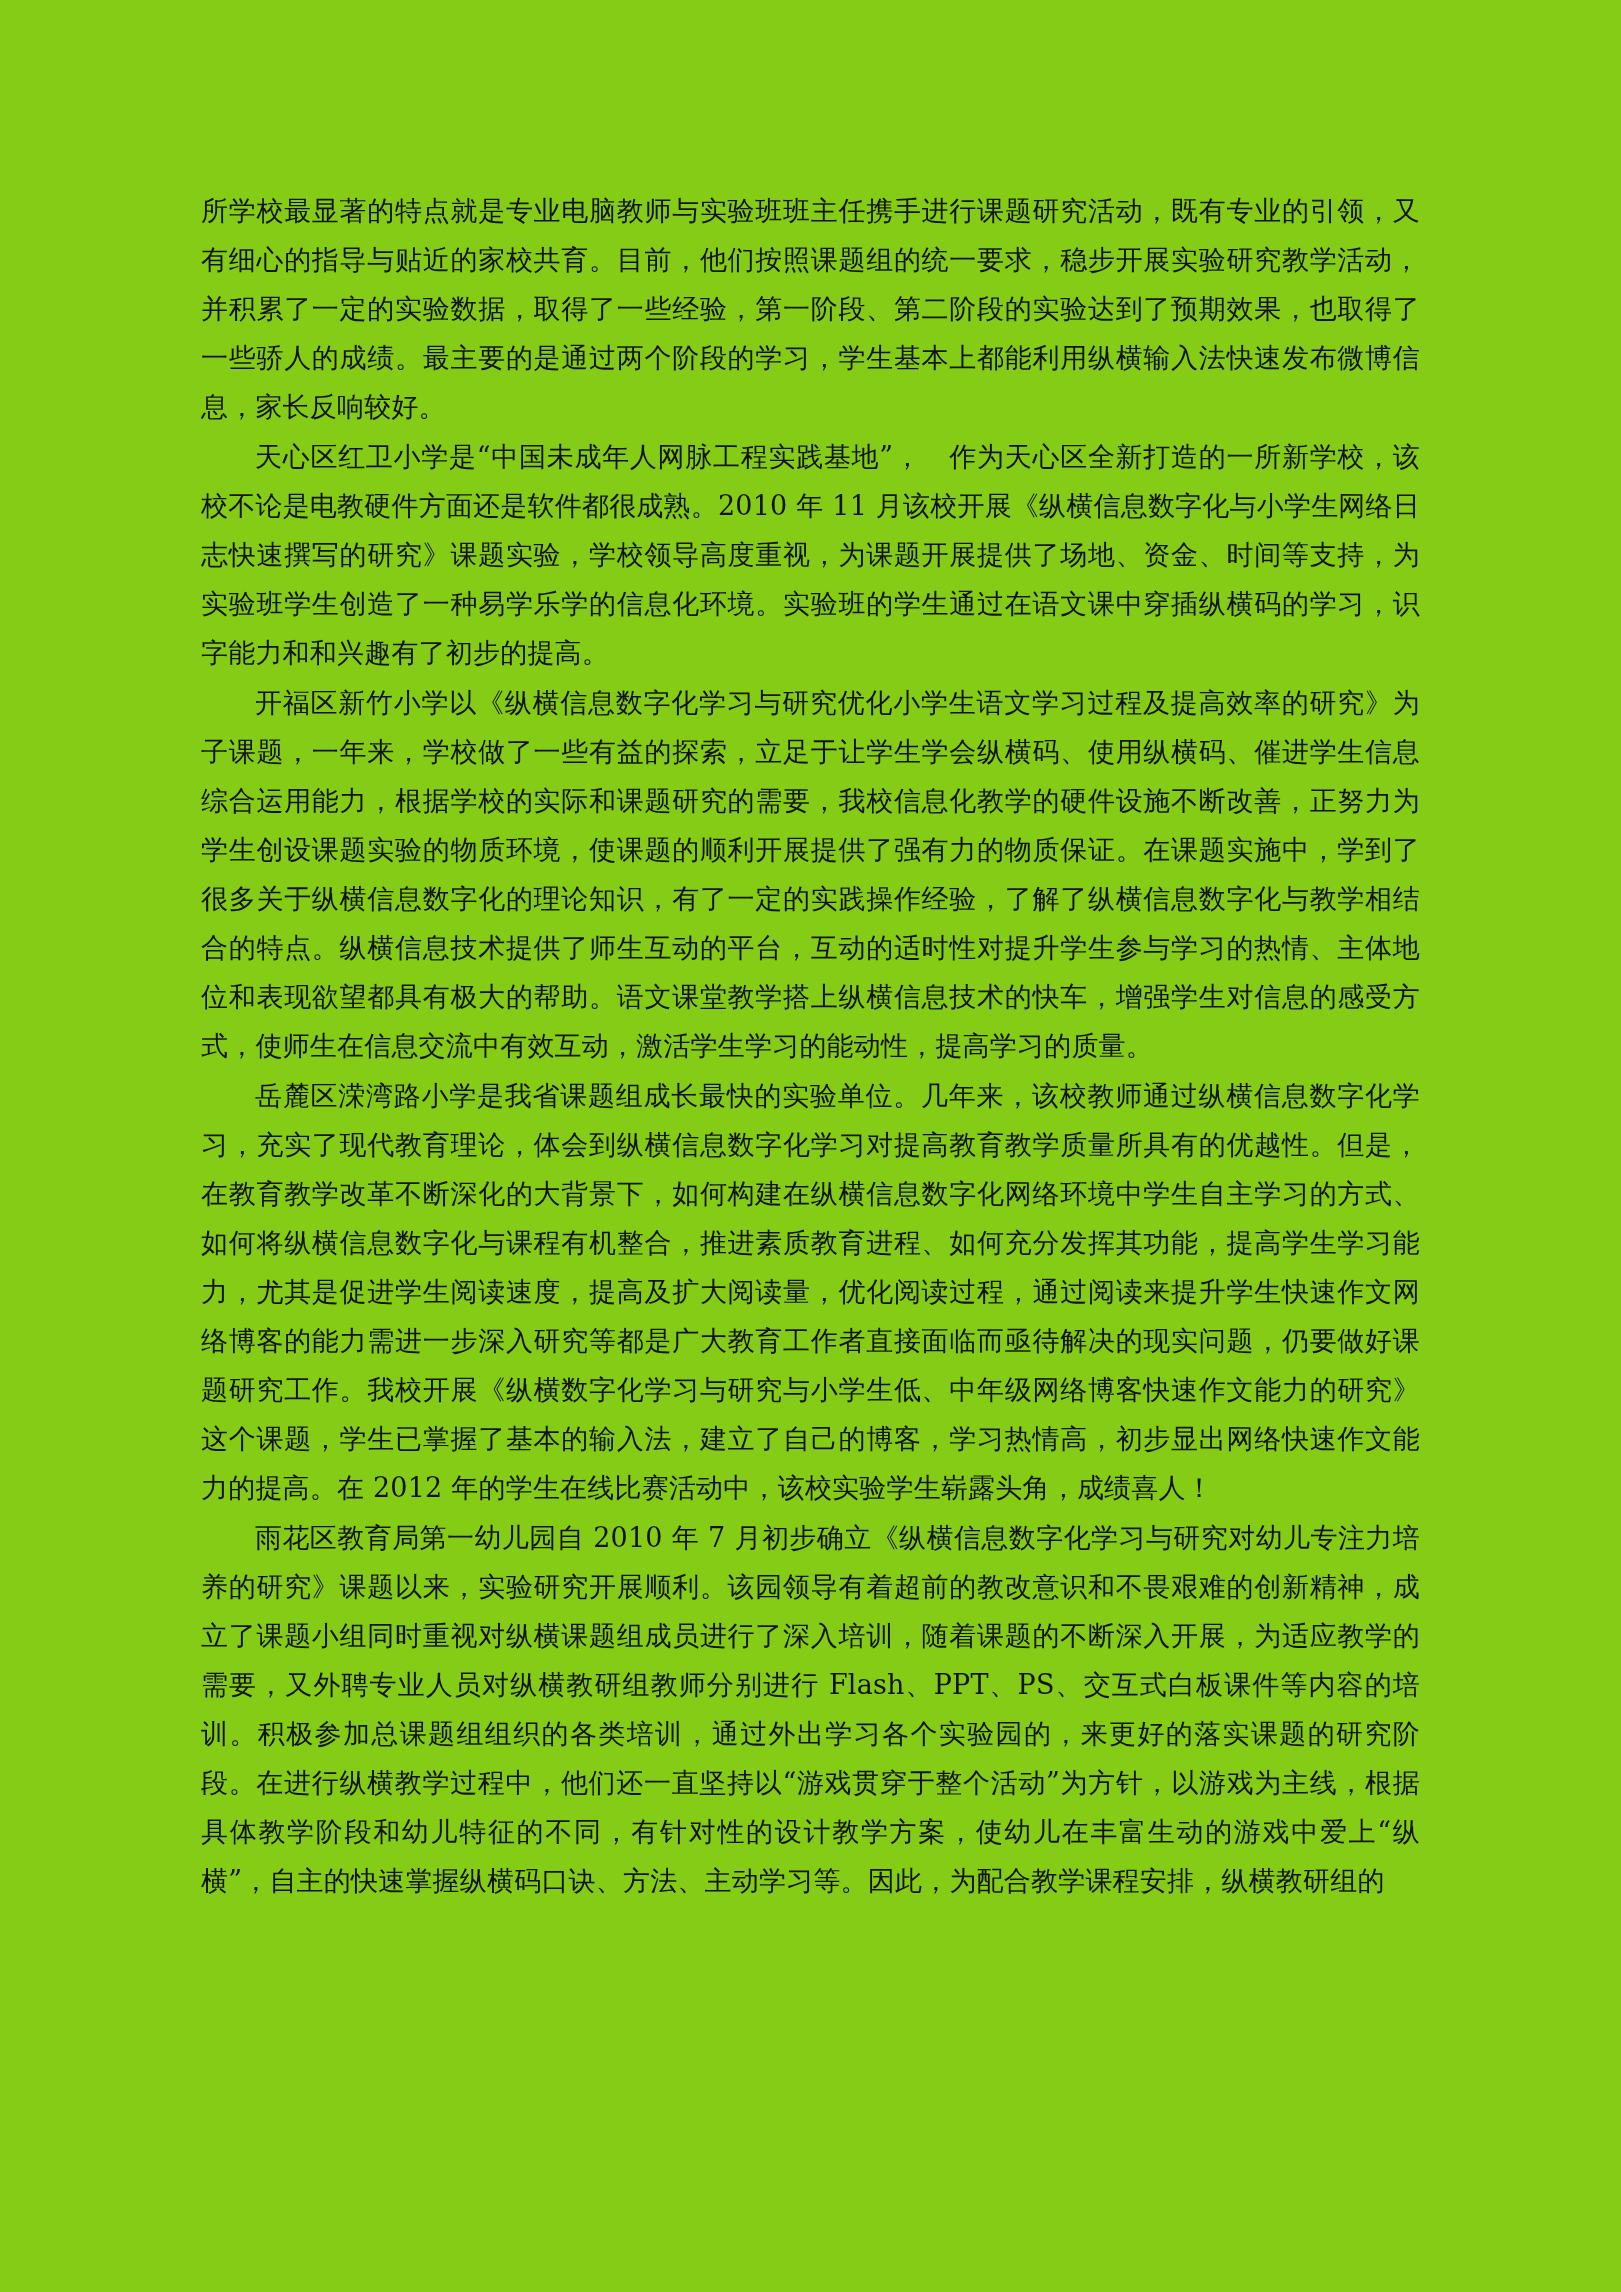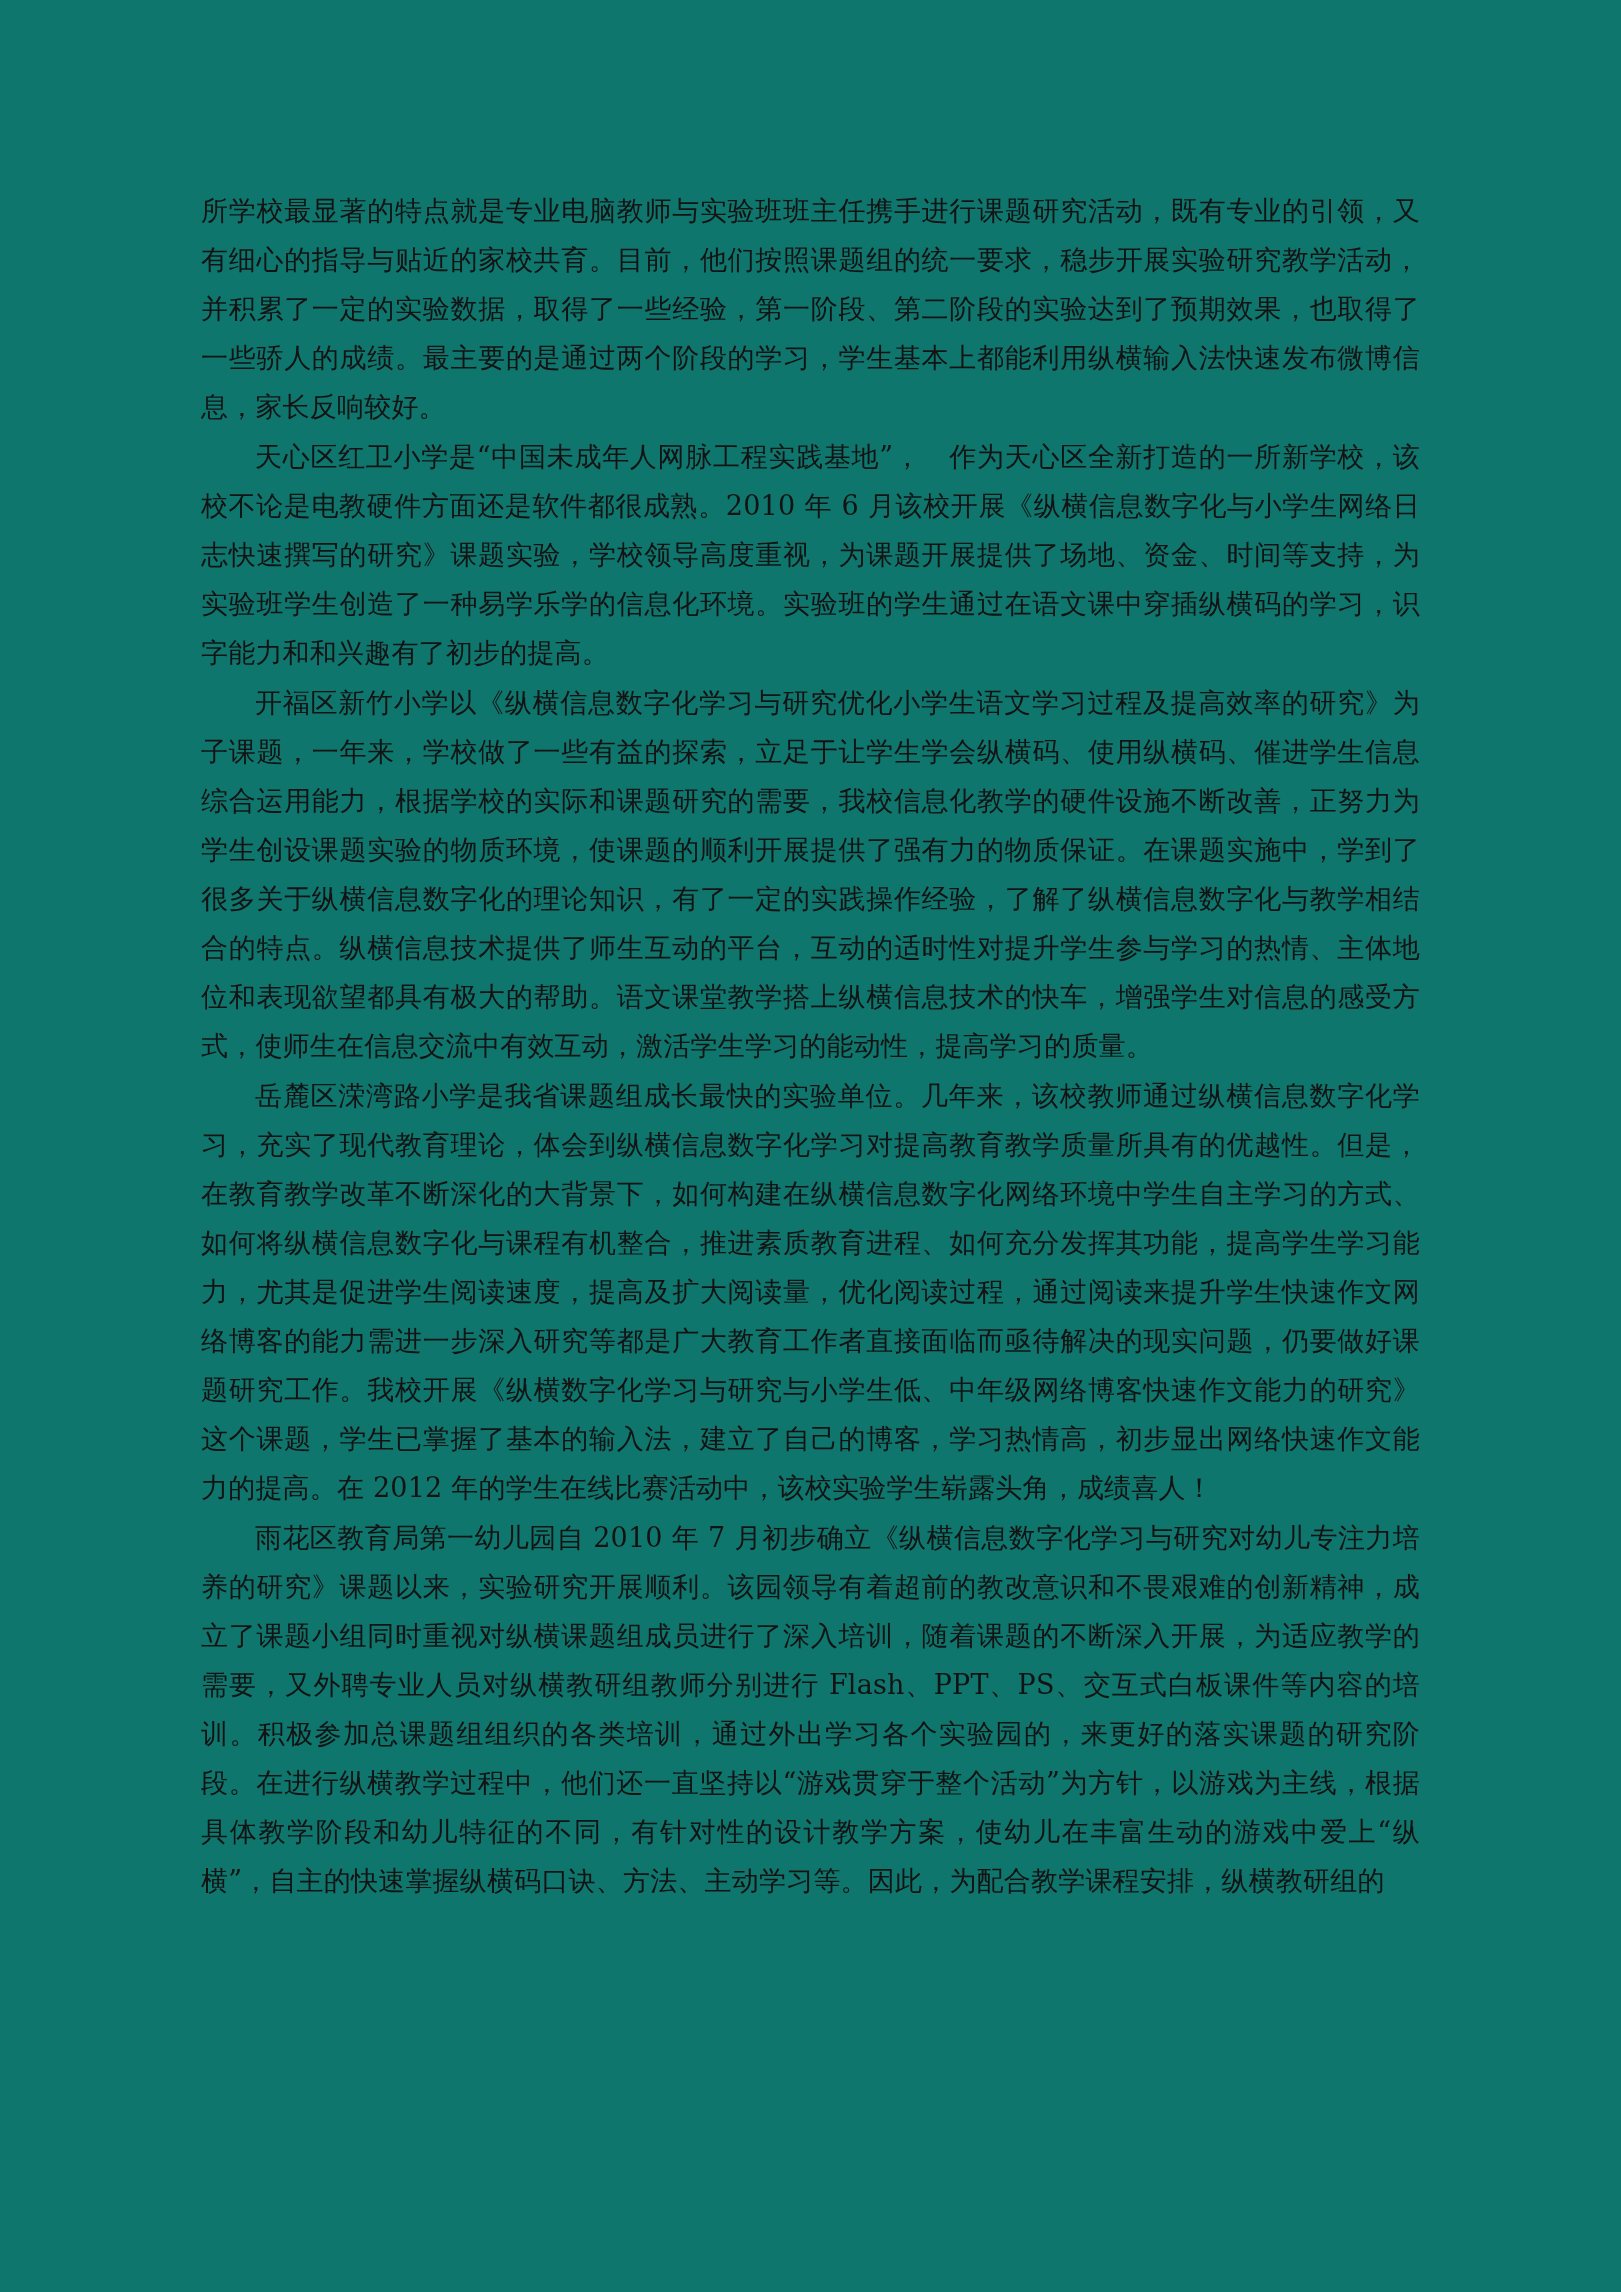--- a/index.html
+++ b/index.html
@@ -12,21 +12,21 @@
     height: 2293px;
     font-family: "DejaVu Serif", "Liberation Serif", serif;
     color: #111111;
   }
   .page {
     position: relative;
     width: 1621px;
     height: 2293px;
     box-sizing: border-box;
     padding: 186px 201px 118px 201px;
-    background: #0f766e;
+    background: #84cc16;
   }
   .doc-body {
     width: 1219px;
   }
   .para {
     font-size: 27px;
     line-height: 49px;
     text-align: justify;
     text-justify: inter-character;
     text-align-last: left;
@@ -47,19 +47,19 @@
     font-family: "DejaVu Serif", "Liberation Serif", serif;
     color: #161616;
   }
 </style>
 </head>
 <body>
 
 <div class="page">
   <div class="doc-body">
     <p class="para">所学校最显著的特点就是专业电脑教师与实验班班主任携手进行课题研究活动，既有专业的引领，又有细心的指导与贴近的家校共育。目前，他们按照课题组的统一要求，稳步开展实验研究教学活动，并积累了一定的实验数据，取得了一些经验，第一阶段、第二阶段的实验达到了预期效果，也取得了一些骄人的成绩。最主要的是通过两个阶段的学习，学生基本上都能利用纵横输入法快速发布微博信息，家长反响较好。</p>
-    <p class="para indent">天心区红卫小学是“中国未成年人网脉工程实践基地”，　作为天心区全新打造的一所新学校，该校不论是电教硬件方面还是软件都很成熟。2010 年 6 月该校开展《纵横信息数字化与小学生网络日志快速撰写的研究》课题实验，学校领导高度重视，为课题开展提供了场地、资金、时间等支持，为实验班学生创造了一种易学乐学的信息化环境。实验班的学生通过在语文课中穿插纵横码的学习，识字能力和和兴趣有了初步的提高。</p>
+    <p class="para indent">天心区红卫小学是“中国未成年人网脉工程实践基地”，　作为天心区全新打造的一所新学校，该校不论是电教硬件方面还是软件都很成熟。2010 年 11 月该校开展《纵横信息数字化与小学生网络日志快速撰写的研究》课题实验，学校领导高度重视，为课题开展提供了场地、资金、时间等支持，为实验班学生创造了一种易学乐学的信息化环境。实验班的学生通过在语文课中穿插纵横码的学习，识字能力和和兴趣有了初步的提高。</p>
     <p class="para indent">开福区新竹小学以《纵横信息数字化学习与研究优化小学生语文学习过程及提高效率的研究》为子课题，一年来，学校做了一些有益的探索，立足于让学生学会纵横码、使用纵横码、催进学生信息综合运用能力，根据学校的实际和课题研究的需要，我校信息化教学的硬件设施不断改善，正努力为学生创设课题实验的物质环境，使课题的顺利开展提供了强有力的物质保证。在课题实施中，学到了很多关于纵横信息数字化的理论知识，有了一定的实践操作经验，了解了纵横信息数字化与教学相结合的特点。纵横信息技术提供了师生互动的平台，互动的适时性对提升学生参与学习的热情、主体地位和表现欲望都具有极大的帮助。语文课堂教学搭上纵横信息技术的快车，增强学生对信息的感受方式，使师生在信息交流中有效互动，激活学生学习的能动性，提高学习的质量。</p>
     <p class="para indent">岳麓区溁湾路小学是我省课题组成长最快的实验单位。几年来，该校教师通过纵横信息数字化学习，充实了现代教育理论，体会到纵横信息数字化学习对提高教育教学质量所具有的优越性。但是，在教育教学改革不断深化的大背景下，如何构建在纵横信息数字化网络环境中学生自主学习的方式、如何将纵横信息数字化与课程有机整合，推进素质教育进程、如何充分发挥其功能，提高学生学习能力，尤其是促进学生阅读速度，提高及扩大阅读量，优化阅读过程，通过阅读来提升学生快速作文网络博客的能力需进一步深入研究等都是广大教育工作者直接面临而亟待解决的现实问题，仍要做好课题研究工作。我校开展《纵横数字化学习与研究与小学生低、中年级网络博客快速作文能力的研究》这个课题，学生已掌握了基本的输入法，建立了自己的博客，学习热情高，初步显出网络快速作文能力的提高。在 2012 年的学生在线比赛活动中，该校实验学生崭露头角，成绩喜人！</p>
     <p class="para indent">雨花区教育局第一幼儿园自 2010 年 7 月初步确立《纵横信息数字化学习与研究对幼儿专注力培养的研究》课题以来，实验研究开展顺利。该园领导有着超前的教改意识和不畏艰难的创新精神，成立了课题小组同时重视对纵横课题组成员进行了深入培训，随着课题的不断深入开展，为适应教学的需要，又外聘专业人员对纵横教研组教师分别进行 Flash、PPT、PS、交互式白板课件等内容的培训。积极参加总课题组组织的各类培训，通过外出学习各个实验园的，来更好的落实课题的研究阶段。在进行纵横教学过程中，他们还一直坚持以“游戏贯穿于整个活动”为方针，以游戏为主线，根据具体教学阶段和幼儿特征的不同，有针对性的设计教学方案，使幼儿在丰富生动的游戏中爱上“纵横”，自主的快速掌握纵横码口诀、方法、主动学习等。因此，为配合教学课程安排，纵横教研组的</p>
   </div>
 </div>
 
 
 </body></html>

